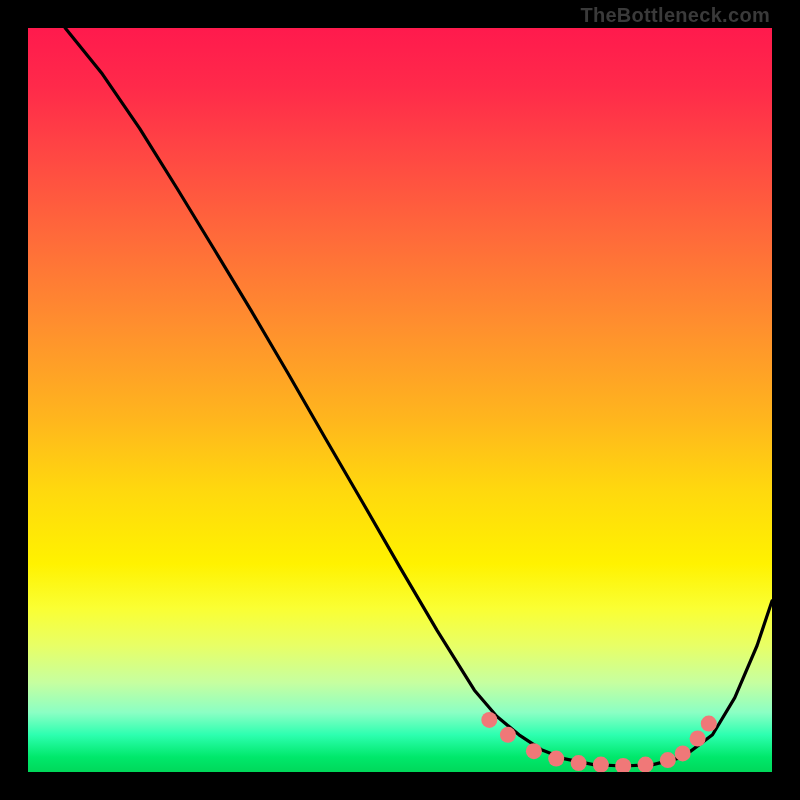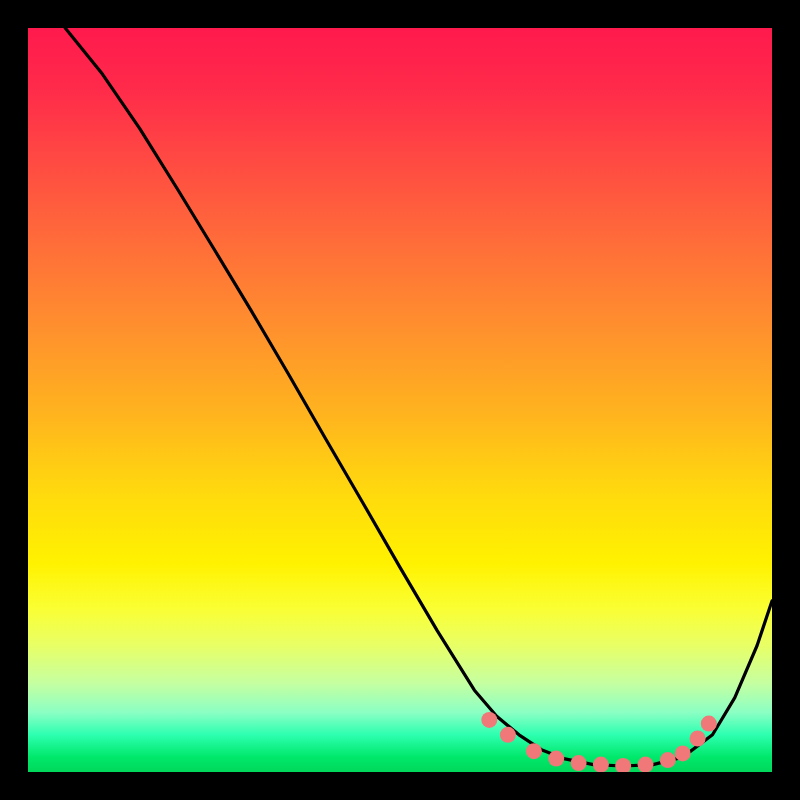--- a/index.html
+++ b/index.html
@@ -56,20 +56,21 @@
     top: 0;
     left: 0;
     width: 744px;
     height: 744px;
   }
 </style>
 </head>
 <body>
 
 <div class="frame">
+  <div class="branding">TheBottleneck.com</div>
   <div class="plot">
     <svg class="curve" viewBox="0 0 744 744" preserveAspectRatio="none">
       <path id="curve-path" fill="none" stroke="#000000" stroke-width="3.2" stroke-linejoin="round" stroke-linecap="round" d="M37.2 0.0 L74.4 46.1 L111.6 100.4 L148.8 160.0 L186.0 221.0 L223.2 282.7 L260.4 346.0 L297.6 410.7 L334.8 474.7 L372.0 539.4 L409.2 602.6 L446.4 662.2 L468.7 688.2 L491.0 706.8 L513.4 721.7 L535.7 730.6 L565.4 736.6 L595.2 738.0 L625.0 736.6 L654.7 729.1 L684.5 706.8 L706.8 669.6 L729.1 617.5 L744.0 572.9"></path>
       <g id="marker-group">
           <circle cx="461.3" cy="691.9" r="8" fill="#f07878"></circle>
           <circle cx="479.9" cy="706.8" r="8" fill="#f07878"></circle>
           <circle cx="505.9" cy="723.2" r="8" fill="#f07878"></circle>
           <circle cx="528.2" cy="730.6" r="8" fill="#f07878"></circle>
           <circle cx="550.6" cy="735.1" r="8" fill="#f07878"></circle>
           <circle cx="572.9" cy="736.6" r="8" fill="#f07878"></circle>

